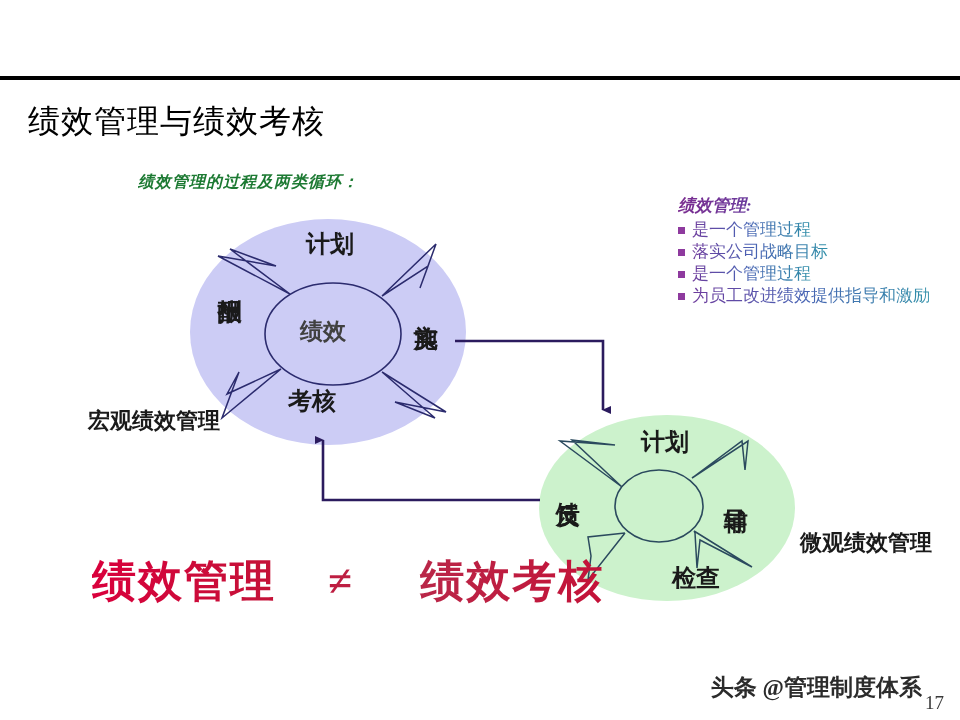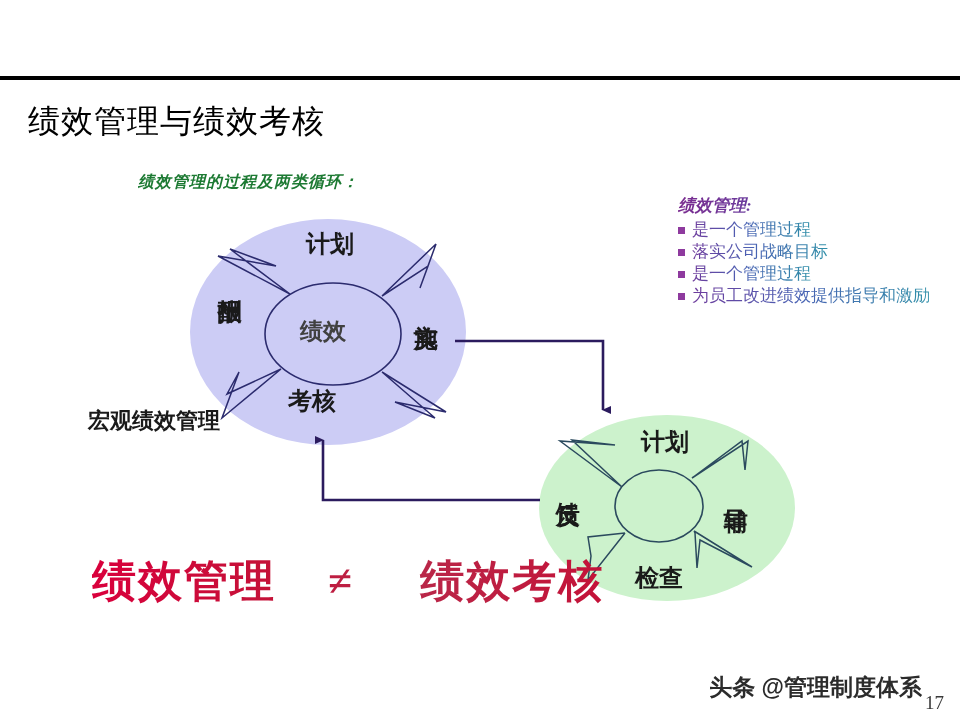--- a/index.html
+++ b/index.html
@@ -150,21 +150,21 @@
     color: #3a3a3a;
   }
   .watermark {
     position: absolute;
     right: 38px;
     top: 672px;
     font-size: 23px;
     font-weight: bold;
     color: #2b2b2b;
     white-space: nowrap;
-    font-family: Liberation Sans, sans-serif;
+    font-family: Liberation Serif, serif;
   }
 </style>
 </head>
 <body>
 
 <div id="slide">
 
   <div class="header-rule"></div>
 
   <div class="slide-title">绩效管理与绩效考核</div>
@@ -222,22 +222,23 @@
   <div class="core-label" style="left:300px; top:316px;">绩效</div>
   <div class="cyc-label" style="left:306px; top:228px;">计划</div>
   <div class="cyc-label vert" style="left:414px; top:306px; height:70px;">实施</div>
   <div class="cyc-label" style="left:288px; top:385px;">考核</div>
   <div class="cyc-label vert" style="left:218px; top:281px; height:70px;">报酬</div>
   <div class="outside-label" style="left:88px; top:406px;">宏观绩效管理</div>
 
   <div class="core-label" style="left:638px; top:492px;"></div>
   <div class="cyc-label" style="left:641px; top:426px;">计划</div>
   <div class="cyc-label vert" style="left:724px; top:490px; height:66px;">辅导</div>
-  <div class="cyc-label" style="left:635px; top:562px;">检查</div>
+  <div class="cyc-label" style="left:672px; top:562px;">检查</div>
   <div class="cyc-label vert" style="left:556px; top:483px; height:66px;">反馈</div>
+  <div class="outside-label" style="left:800px; top:528px;">微观绩效管理</div>
 
   <div class="bullets">
     <div class="bullets-head">绩效管理:</div>
 
     <div class="bullet-row">
       <span class="bullet-mark"></span>
       <span class="bullet-text">是一个管理过程</span>
     </div>
     <div class="bullet-row">
       <span class="bullet-mark"></span>

